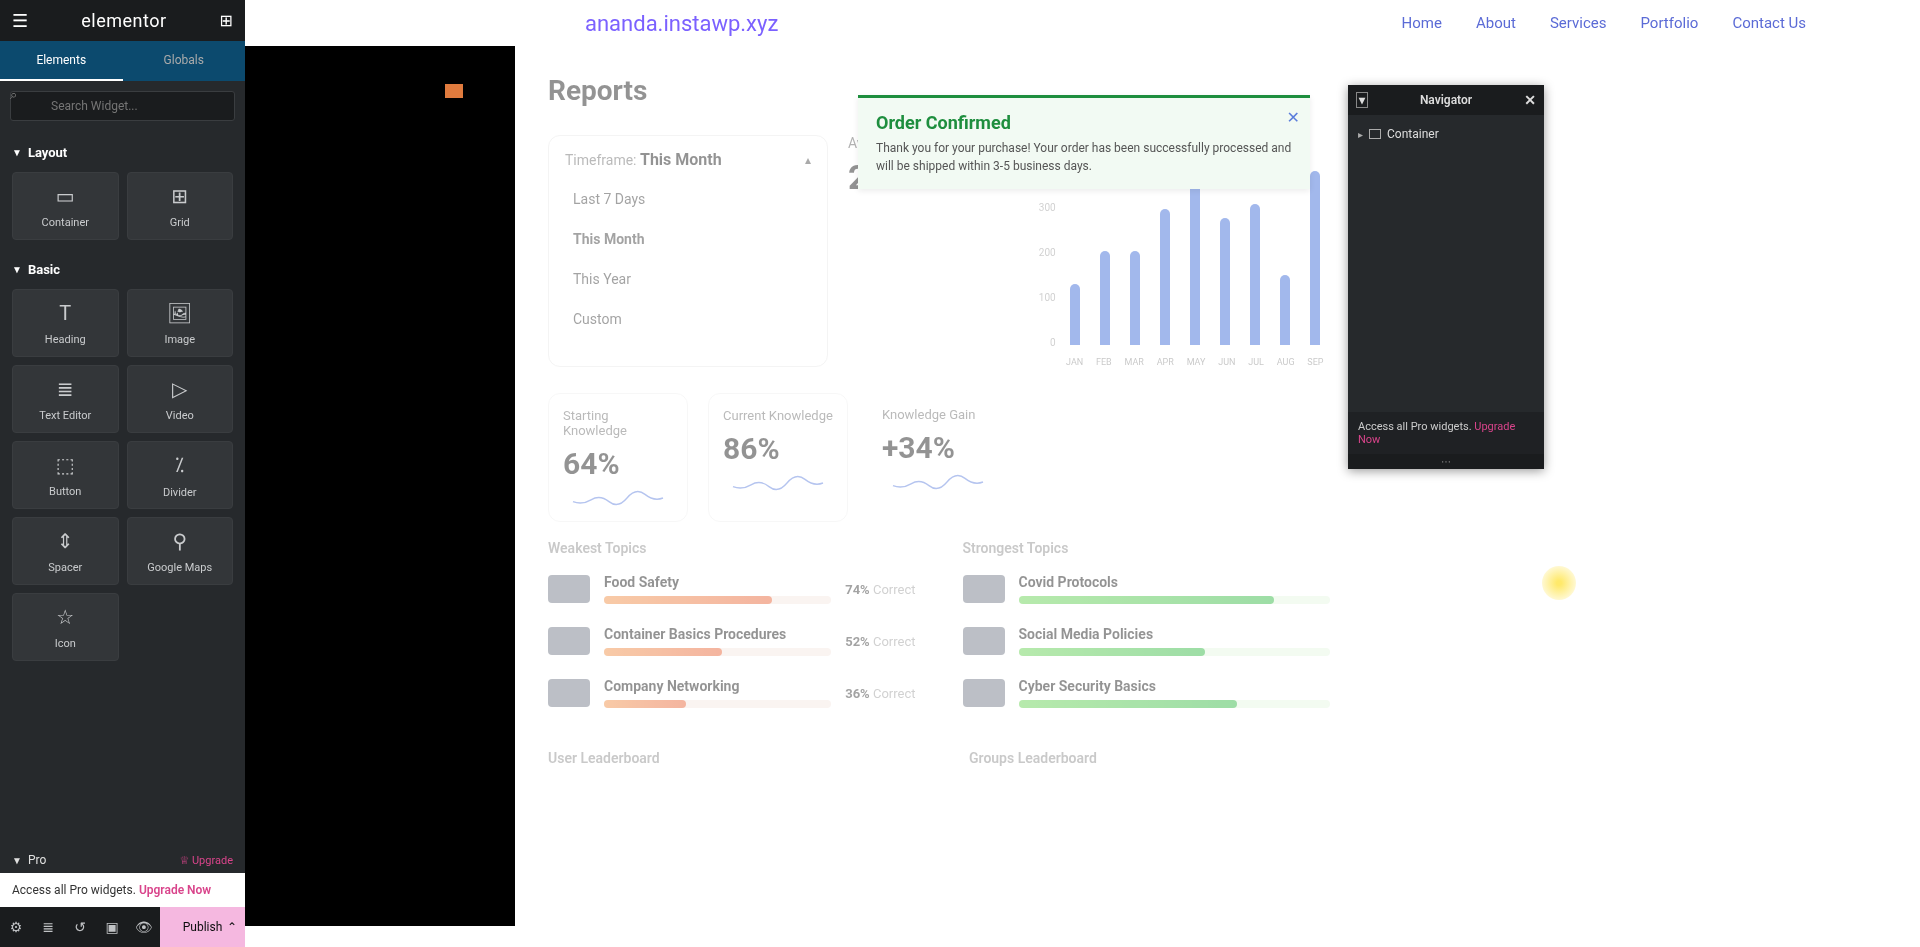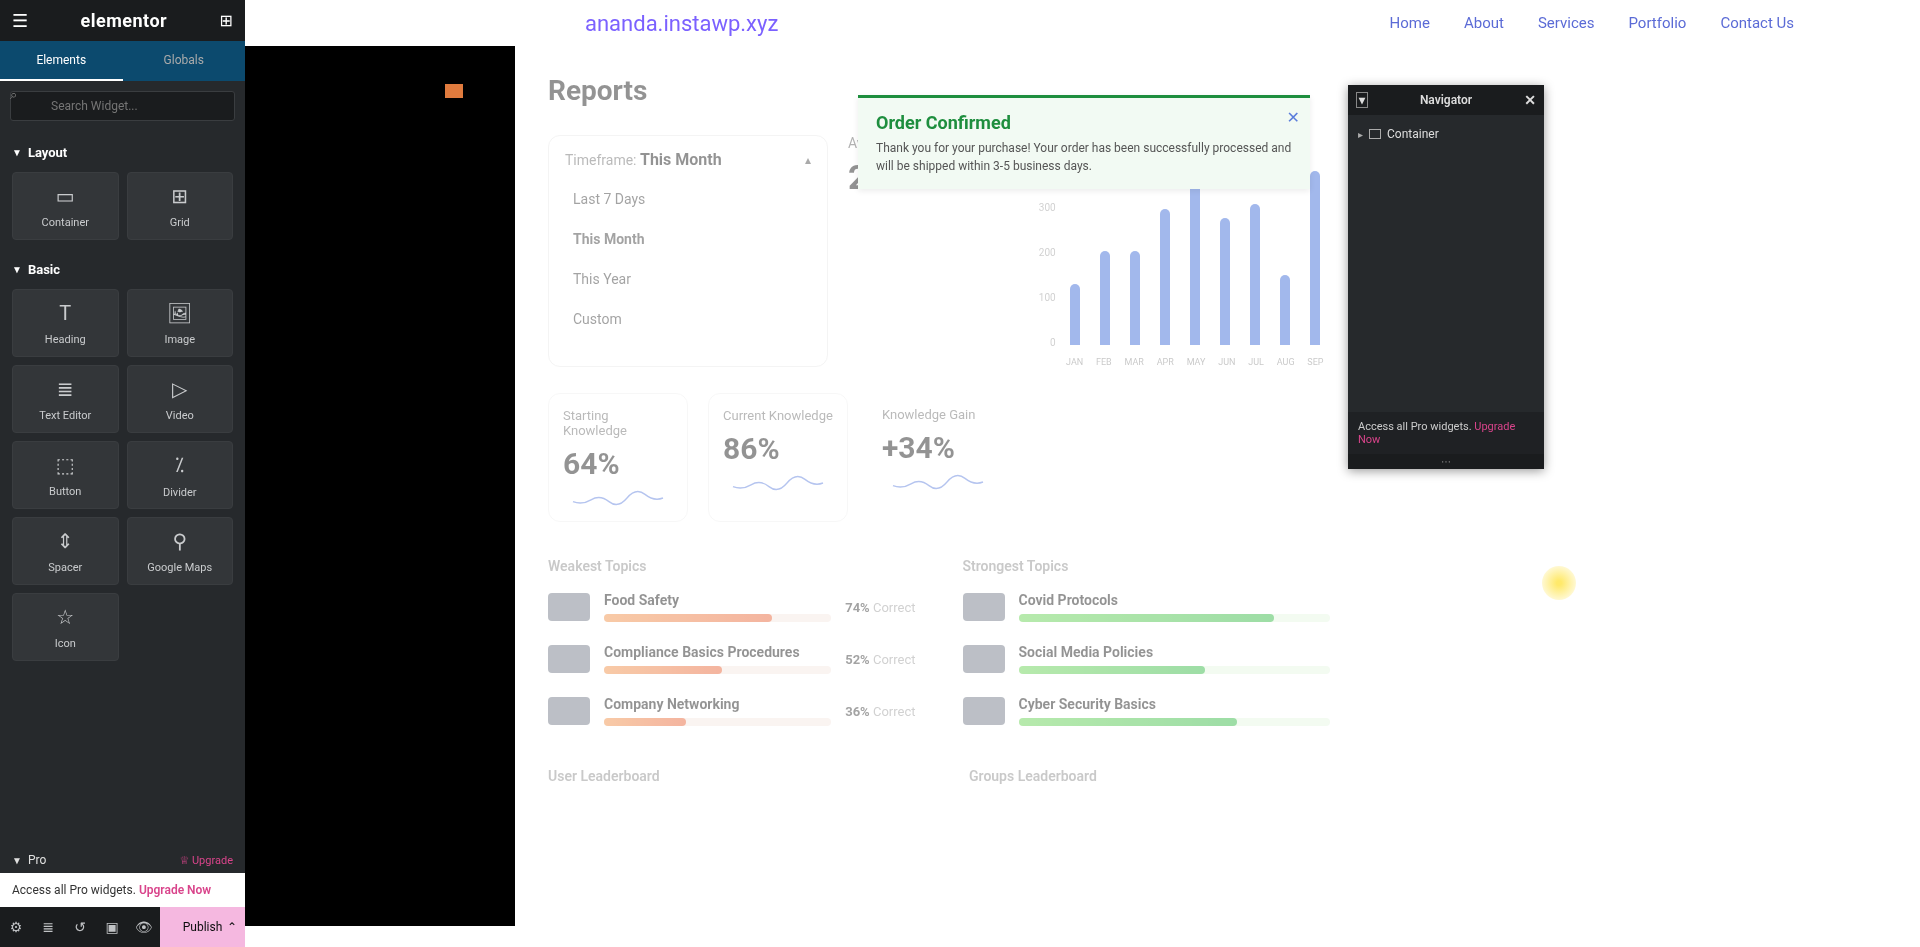--- a/index.html
+++ b/index.html
@@ -2,21 +2,21 @@
 <html><head>
 <meta charset="utf-8">
 <style>
 * { margin: 0; padding: 0; box-sizing: border-box; font-family: -apple-system, BlinkMacSystemFont, "Segoe UI", Roboto, sans-serif; }
 body { background: #fff; width: 1920px; height: 947px; overflow: hidden; position: relative; }
 
 
 .elementor-panel { position: absolute; left: 0; top: 0; width: 245px; height: 100%; background: #26292c; color: #e0e0e0; display: flex; flex-direction: column; }
 .elementor-header { display: flex; align-items: center; justify-content: space-between; padding: 10px 12px; background: #1a1c1e; }
 .elementor-menu-btn { color: #fff; font-size: 18px; cursor: pointer; }
-.elementor-logo { color: #fff; font-size: 18px; font-weight: 700; letter-spacing: 0.5px; }
+.elementor-logo { color: #fff; font-size: 18px; font-weight: 400; letter-spacing: 0.5px; }
 .elementor-apps { color: #fff; font-size: 16px; cursor: pointer; }
 .elementor-tabs { display: flex; background: #0c4a6e; }
 .elementor-tab { flex: 1; text-align: center; padding: 12px 0; font-size: 12px; color: #aaa; cursor: pointer; border-bottom: 2px solid transparent; }
 .elementor-tab.active { color: #fff; border-bottom: 2px solid #fff; }
 .search-wrap { padding: 10px; }
 .search-box { width: 100%; background: #1a1c1e; border: 1px solid #3a3d40; border-radius: 3px; padding: 7px 40px; color: #ccc; font-size: 12px; }
 .search-icon { position: relative; }
 .search-icon::before { content: "⌕"; position: absolute; left: 10px; top: 6px; color: #888; font-size: 13px; }
 .widget-section { padding: 8px 12px; }
 .section-hdr { display: flex; align-items: center; gap: 6px; color: #fff; font-size: 13px; font-weight: 700; padding: 6px 0; cursor: pointer; }
@@ -32,21 +32,21 @@
 .promo-bar .upg { color: #d9448b; font-weight: 600; }
 .footer-bar { display: flex; align-items: center; background: #1a1c1e; height: 40px; }
 .footer-icon { width: 32px; text-align: center; color: #c0c2c5; font-size: 14px; cursor: pointer; }
 .publish-btn { flex: 1; background: #f5b8e0; color: #0c0d0e; text-align: center; font-size: 12px; height: 100%; display: flex; align-items: center; justify-content: center; cursor: pointer; position: relative; }
 .publish-caret { position: absolute; right: 8px; font-size: 12px; }
 
 
 .collapse-handle { position: absolute; left: 245px; top: 378px; width: 12px; height: 40px; background: #1a1c1e; display: flex; align-items: center; justify-content: center; color: #ccc; font-size: 10px; cursor: pointer; }
 
 
-.top-bar { position: absolute; left: 245px; right: 0; top: 0; height: 46px; display: flex; align-items: center; padding: 0 36px 0 340px; background: #fff; }
+.top-bar { position: absolute; left: 245px; right: 0; top: 0; height: 46px; display: flex; align-items: center; padding: 0 24px 0 340px; background: #fff; }
 .site-url { color: #7b61ff; font-size: 22px; font-weight: 400; }
 .top-nav { margin-left: auto; display: flex; gap: 34px; padding-right: 90px;}
 .top-nav a { color: #5b6bd6; font-size: 15px; text-decoration: none; }
 .dark-strip { position: absolute; left: 245px; top: 46px; width: 270px; height: 880px; background: #000; }
 .dark-strip .tiny-icon { position: absolute; left: 200px; top: 38px; width: 18px; height: 14px; background: #e07b3e; }
 
 
 .dashboard { position: absolute; left: 518px; top: 46px; width: 842px; height: 880px; background: #fff; padding: 28px 30px 0 30px; }
 .overlay { position: absolute; left: 518px; top: 46px; width: 842px; height: 880px; background: rgba(255,255,255,0.55); pointer-events: none; z-index: 5; }
 .page-title { font-size: 28px; font-weight: 700; color: #111; margin-bottom: 28px; }
@@ -73,21 +73,21 @@
 .chart-x { position: absolute; left: 34px; right: 0; bottom: 0; display: flex; justify-content: space-around; font-size: 9px; color: #888; }
 
 .knowledge-row { display: flex; gap: 20px; margin-top: 26px; }
 .kcard { width: 140px; border: 1px solid #eee; border-radius: 12px; padding: 14px; display: flex; flex-direction: column; gap: 8px; }
 .kcard.gain { border: none; }
 .klabel { font-size: 13px; color: #666; }
 .kval { font-size: 30px; font-weight: 700; color: #111; }
 .spark { height: 18px; }
 .spark svg { width: 100%; height: 100%; }
 
-.topics-row { display: flex; gap: 47px; margin-top: 36px; }
+.topics-row { display: flex; gap: 47px; margin-top: 18px; }
 .topics-col { flex: 1; }
 .topics-hdr { font-size: 14px; color: #888; font-weight: 600; margin-bottom: 18px; }
 .topic { display: flex; align-items: center; gap: 14px; margin-bottom: 22px; }
 .thumb { width: 42px; height: 28px; background: #6b7280; border-radius: 4px; flex-shrink: 0; }
 .topic-body { flex: 1; }
 .topic-name { font-size: 14px; font-weight: 700; color: #111; margin-bottom: 6px; }
 .prog-outer { height: 8px; background: #f3e6df; border-radius: 5px; position: relative; }
 .prog-outer.green { background: #e4f5e0; }
 .prog-inner { height: 100%; border-radius: 5px; }
 .orange { background: linear-gradient(90deg,#f08a3c,#e65a2c); }
@@ -339,21 +339,21 @@
           <div class="topic-name">Food Safety</div>
           <div class="prog-outer">
               <div class="prog-inner orange" style="width:74%"></div>
             </div>
         </div>
         <div class="pct"><span>74%</span> <span class="sub">Correct</span></div>
       </div>
       <div class="topic">
         <div class="thumb"></div>
         <div class="topic-body">
-          <div class="topic-name">Compliance Basics Procedures</div>
+          <div class="topic-name">Container Basics Procedures</div>
           <div class="prog-outer">
               <div class="prog-inner orange" style="width:52%"></div>
             </div>
         </div>
         <div class="pct"><span>52%</span> <span class="sub">Correct</span></div>
       </div>
       <div class="topic">
         <div class="thumb"></div>
         <div class="topic-body">
           <div class="topic-name">Company Networking</div>

